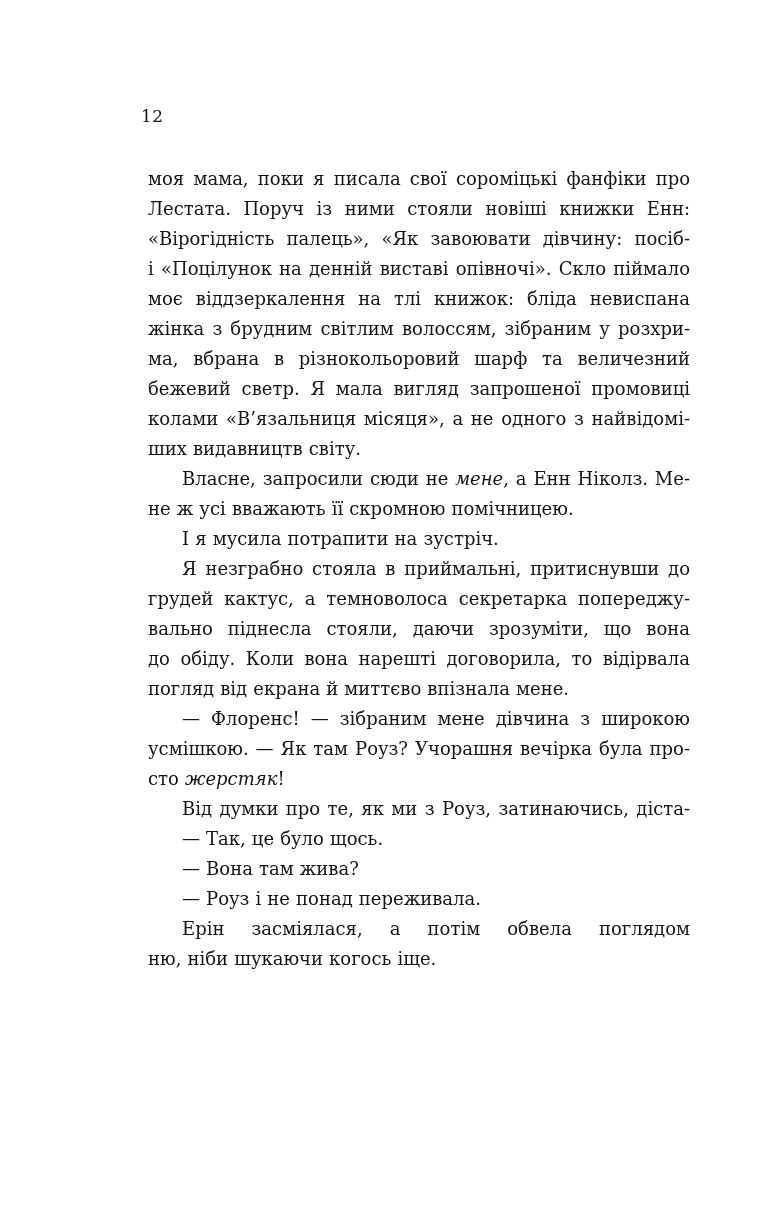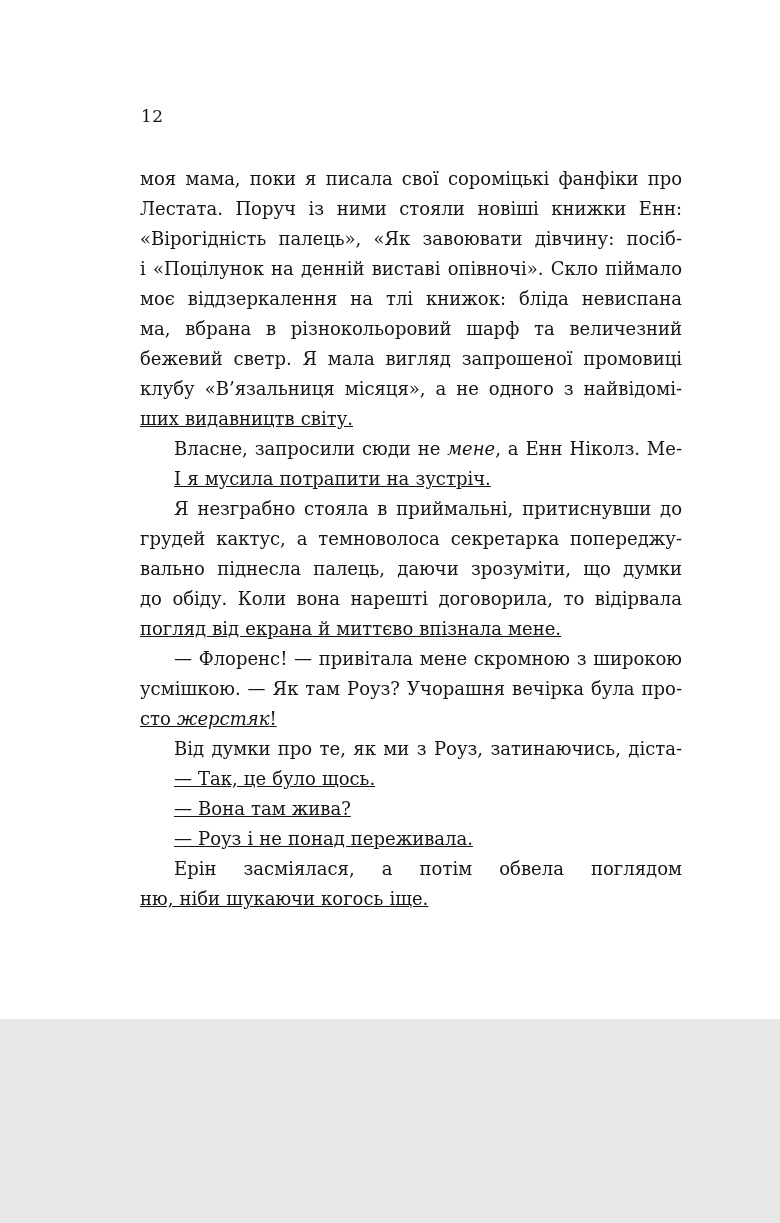--- a/index.html
+++ b/index.html
@@ -3,85 +3,86 @@
 <meta charset="utf-8">
 <style>
   html, body {
     margin: 0;
     padding: 0;
     background: #e8e8e8;
   }
   .page {
     position: relative;
     width: 780px;
-    height: 1019px;
+    height: 1223px;
     margin: 0 auto;
     background: #ffffff;
     font-family: "DejaVu Serif", "Liberation Serif", serif;
     color: #151515;
     overflow: hidden;
   }
   .page-number {
     position: absolute;
     left: 141px;
     top: 106px;
     font-size: 17px;
     line-height: 20px;
     letter-spacing: 0.5px;
   }
   .text-block {
     position: absolute;
-    left: 140px;
+    left: 148px;
     top: 164px;
     width: 542px;
     font-size: 18px;
   }
   .line {
     line-height: 30px;
     height: 30px;
     overflow: hidden;
     text-align: justify;
     text-align-last: justify;
     word-spacing: 0.02em;
     white-space: normal;
   }
   .line.last {
     text-align-last: left;
-    text-decoration: underline;
   }
   .line.indent {
     text-indent: 34px;
   }
   em {
     font-style: italic;
   }
 </style>
 </head>
 <body>
 
 <div class="page">
   <div class="page-number">12</div>
   <div class="text-block">
       <div class="line">моя мама, поки я писала свої сороміцькі фанфіки про</div>
       <div class="line">Лестата. Поруч із ними стояли новіші книжки Енн:</div>
       <div class="line">«Вірогідність палець», «Як завоювати дівчину: посіб-</div>
       <div class="line">і «Поцілунок на денній виставі опівночі». Скло піймало</div>
       <div class="line">моє віддзеркалення на тлі книжок: бліда невиспана</div>
+      <div class="line">жінка з брудним світлим волоссям, зібраним у розхри-</div>
       <div class="line">ма, вбрана в різнокольоровий шарф та величезний</div>
       <div class="line">бежевий светр. Я мала вигляд запрошеної промовиці</div>
-      <div class="line">клубу «В’язальниця місяця», а не одного з найвідомі-</div>
+      <div class="line">колами «В’язальниця місяця», а не одного з найвідомі-</div>
       <div class="line last">ших видавництв світу.</div>
       <div class="line indent">Власне, запросили сюди не <em>мене</em>, а Енн Ніколз. Ме-</div>
+      <div class="line last">не ж усі вважають її скромною помічницею.</div>
       <div class="line indent last">І я мусила потрапити на зустріч.</div>
       <div class="line indent">Я незграбно стояла в приймальні, притиснувши до</div>
       <div class="line">грудей кактус, а темноволоса секретарка попереджу-</div>
-      <div class="line">вально піднесла палець, даючи зрозуміти, що думки</div>
+      <div class="line">вально піднесла стояли, даючи зрозуміти, що вона</div>
       <div class="line">до обіду. Коли вона нарешті договорила, то відірвала</div>
       <div class="line last">погляд від екрана й миттєво впізнала мене.</div>
-      <div class="line indent">— Флоренс! — привітала мене скромною з широкою</div>
+      <div class="line indent">— Флоренс! — зібраним мене дівчина з широкою</div>
       <div class="line">усмішкою. — Як там Роуз? Учорашня вечірка була про-</div>
       <div class="line last">сто <em>жерстяк</em>!</div>
       <div class="line indent">Від думки про те, як ми з Роуз, затинаючись, діста-</div>
       <div class="line indent last">— Так, це було щось.</div>
       <div class="line indent last">— Вона там жива?</div>
       <div class="line indent last">— Роуз і не понад переживала.</div>
       <div class="line indent">Ерін засміялася, а потім обвела поглядом приймаль-</div>
       <div class="line last">ню, ніби шукаючи когось іще.</div>
     </div>
 </div>

